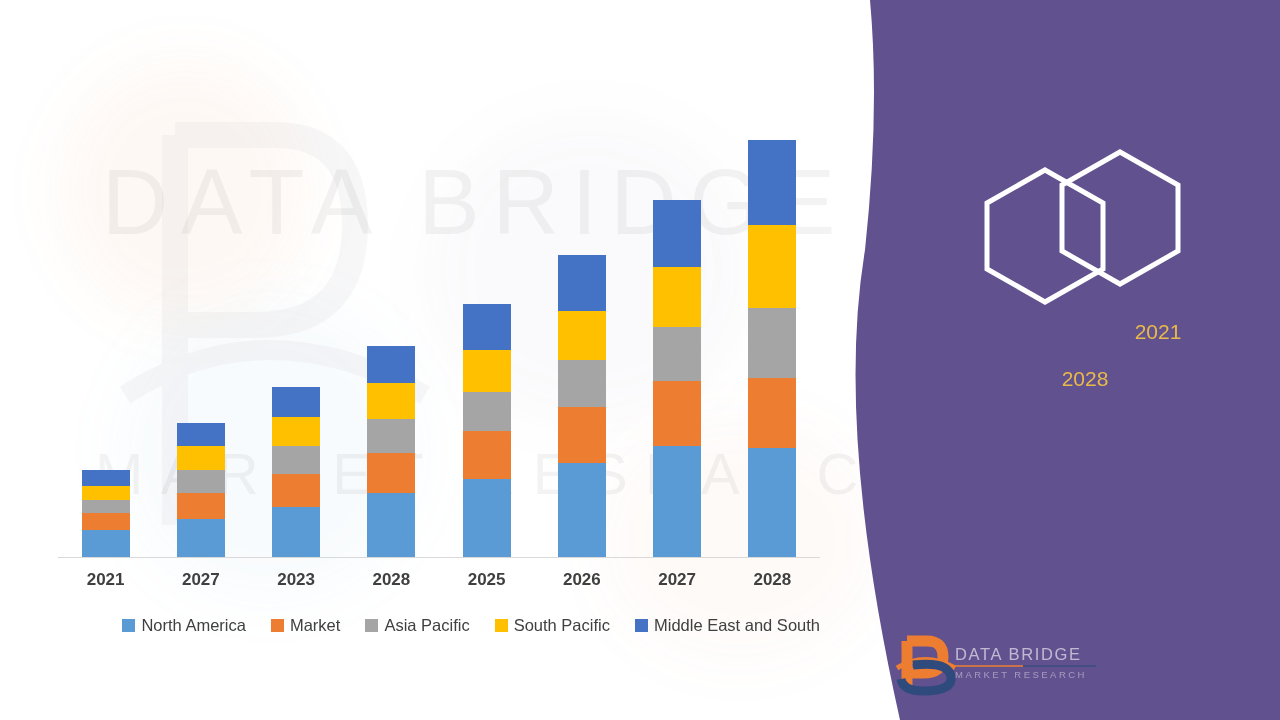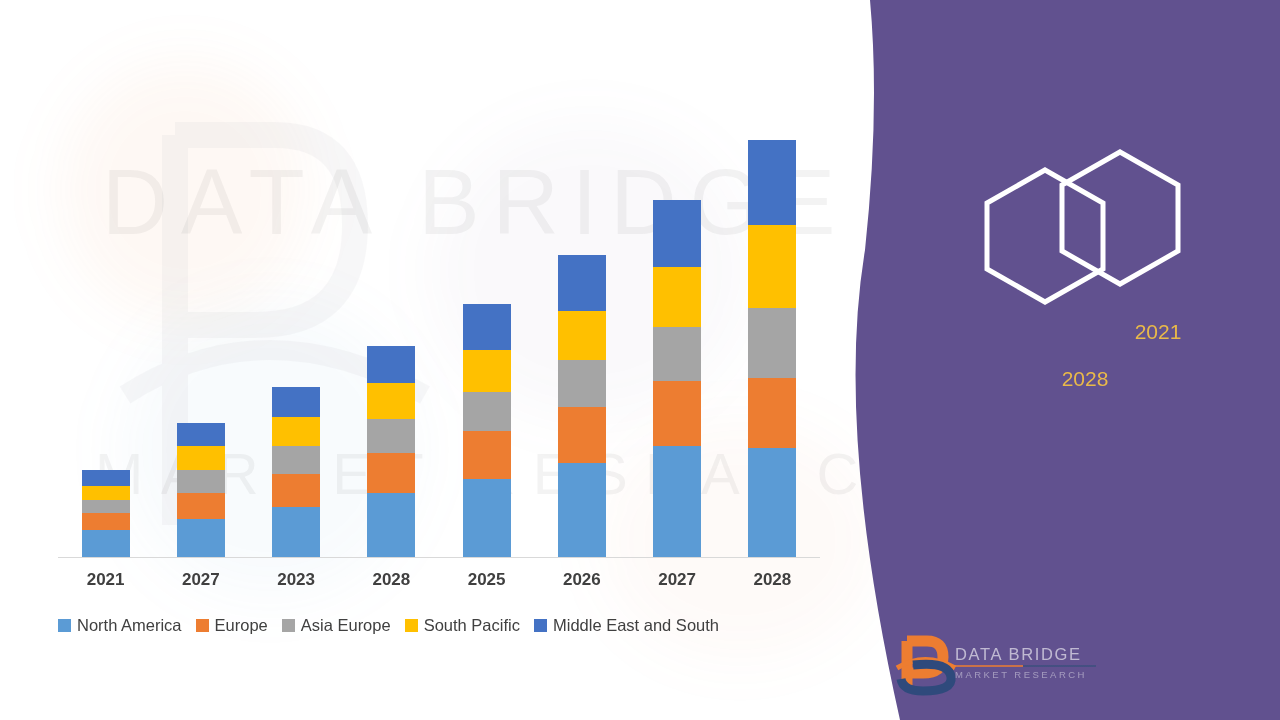--- a/index.html
+++ b/index.html
@@ -111,22 +111,22 @@
     font-weight: 700;
   }
 
   
   .legend {
     position: absolute;
     left: 58px; top: 616px;
     width: 762px;
     display: flex;
     align-items: center;
-    justify-content: flex-start;
-    gap: 14px;
+    justify-content: flex-end;
+    gap: 25px;
     flex-wrap: nowrap;
   }
   .legend-item {
     display: flex;
     align-items: center;
     gap: 6px;
     white-space: nowrap;
   }
   .legend-swatch {
     width: 13px; height: 13px;
@@ -324,25 +324,25 @@
         <div class="x-label">2027</div>
         <div class="x-label">2028</div>
       </div>
     <div class="legend" id="legend">
         <div class="legend-item">
           <span class="legend-swatch" style="background: rgb(91, 155, 213);"></span>
           <span class="legend-label">North America</span>
         </div>
         <div class="legend-item">
           <span class="legend-swatch" style="background: rgb(237, 125, 49);"></span>
-          <span class="legend-label">Europe</span>
+          <span class="legend-label">Market</span>
         </div>
         <div class="legend-item">
           <span class="legend-swatch" style="background: rgb(165, 165, 165);"></span>
-          <span class="legend-label">Asia Europe</span>
+          <span class="legend-label">Asia Pacific</span>
         </div>
         <div class="legend-item">
           <span class="legend-swatch" style="background: rgb(255, 192, 0);"></span>
           <span class="legend-label">South Pacific</span>
         </div>
         <div class="legend-item">
           <span class="legend-swatch" style="background: rgb(68, 114, 196);"></span>
           <span class="legend-label">Middle East and South</span>
         </div>
       </div>

